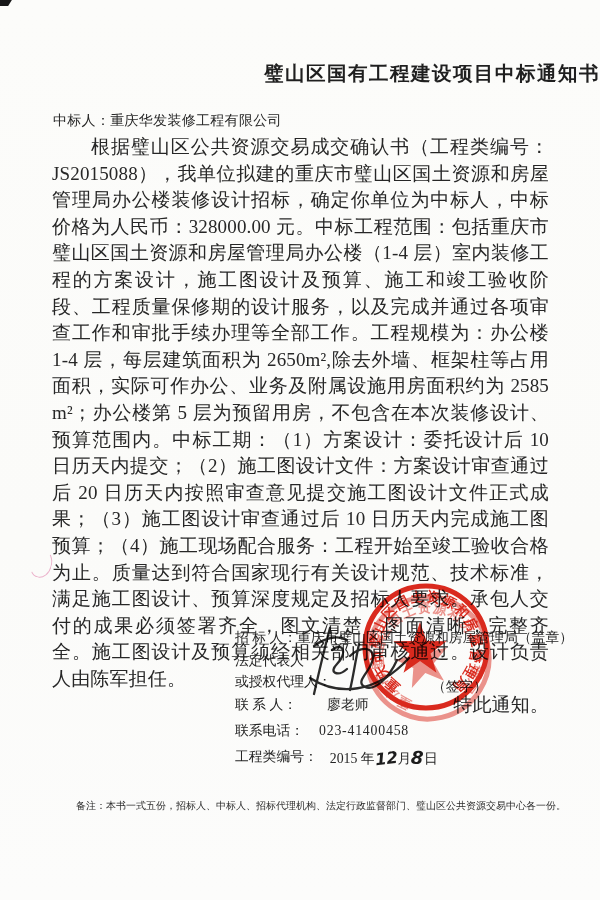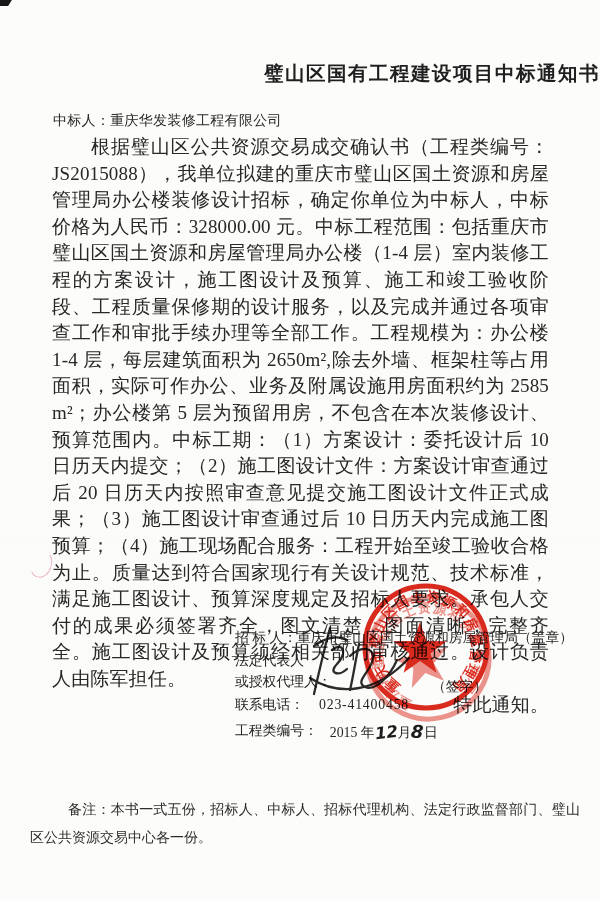--- a/index.html
+++ b/index.html
@@ -33,21 +33,21 @@
   .hand{display:inline-block;font-family:"DejaVu Sans",sans-serif;font-style:italic;font-size:16.5px;
     transform:rotate(-6deg) translateY(1px);font-weight:bold;color:#1c1c1c;}
   .hand.day{font-size:18px;transform:rotate(4deg) translateY(1px);}
   
   .sign-svg{position:absolute;left:292px;top:616px;z-index:4;mix-blend-mode:multiply;}
   
   .seal-wrap{position:absolute;left:352px;top:573px;width:150px;height:150px;z-index:5;mix-blend-mode:multiply;}
   .seal-wrap svg{display:block;}
   .seal-text{font-size:13.5px;font-weight:bold;letter-spacing:1.2px;font-family:"Liberation Serif",serif;}
   
-  .note{position:absolute;left:30px;top:782px;width:550px;font-size:14px;line-height:28px;
+  .note{position:absolute;left:38px;top:782px;width:550px;font-size:10px;line-height:28px;
     text-indent:38px;text-align:justify;color:#2c2c2c;}
 </style>
 </head>
 <body>
 
 <div class="page">
 
   <div class="corner-mark"></div>
   <div class="pink-arc"></div>
 
@@ -60,20 +60,21 @@
     <p class="para short">特此通知。</p>
   </div>
 
   <div class="sig">
     <div class="sig-row"><span class="sig-label">招 标 人：</span><span>重庆市璧山区国土资源和房屋管理局（盖章）</span></div>
     <div class="rep-row">
       <div>法定代表人</div>
       <div>或授权代理人：</div>
       <span class="sign-suffix">（签字）</span>
     </div>
+    <div class="sig-row"><span class="sig-label">联 系 人：</span><span class="val-contact">廖老师</span></div>
     <div class="sig-row"><span class="sig-label">联系电话：</span><span class="val-phone">023-41400458</span></div>
     <div class="sig-row"><span class="sig-label">工程类编号：</span><span class="val-date"><span>2015 年</span><span class="hand">12</span><span>月</span><span class="hand day">8</span><span>日</span></span></div>
   </div>
 
   <svg class="sign-svg" width="130" height="90" viewBox="0 0 130 90">
     <g fill="none" stroke="#1a1a1a" stroke-width="2.3" stroke-linecap="round" opacity="0.92">
       <path d="M 38,12 C 32,34 27,56 22,78"></path>
       <path d="M 22,30 C 34,21 47,19 55,24"></path>
       <path d="M 40,34 C 51,25 56,37 45,48 C 36,57 46,61 55,53"></path>
       <path d="M 67,28 C 63,47 61,62 58,74"></path>

